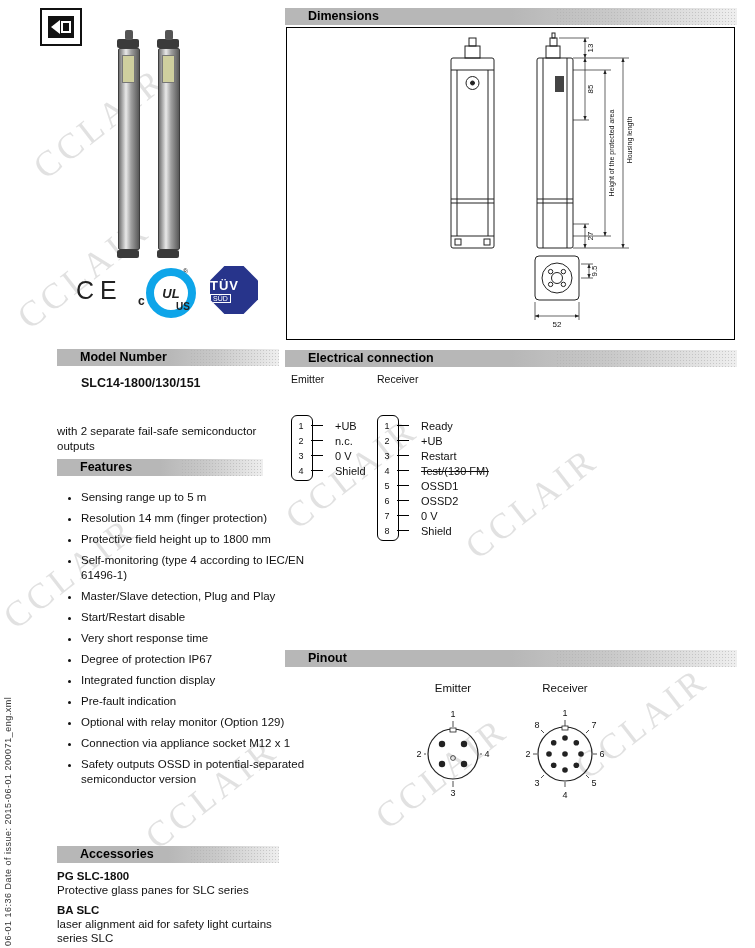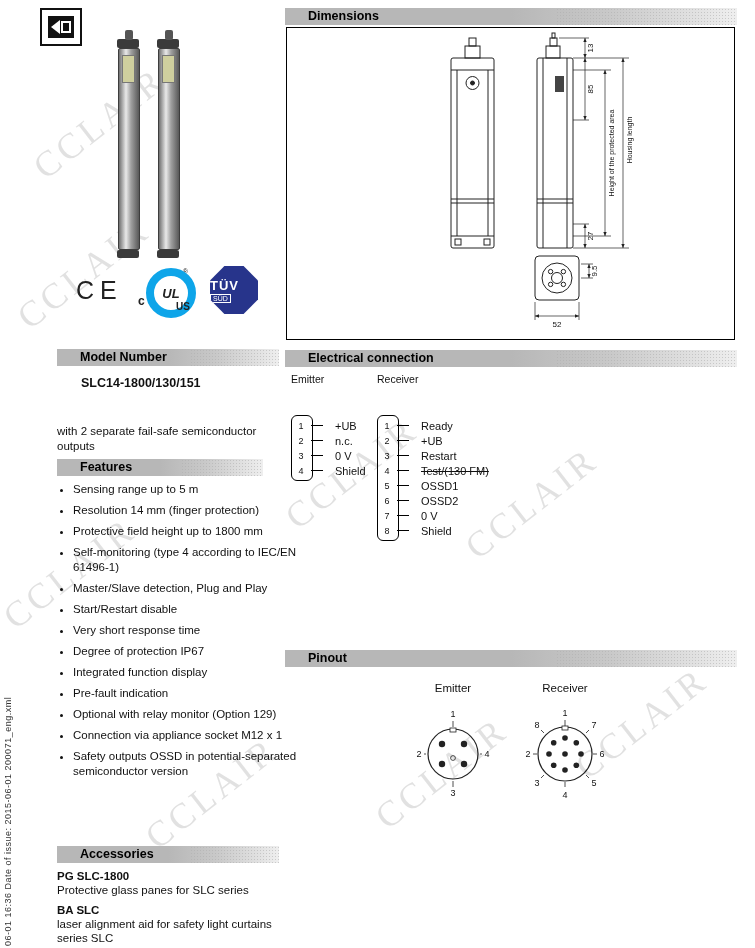--- a/index.html
+++ b/index.html
@@ -57,21 +57,21 @@
   .bar{position:absolute;height:17px;line-height:17px;font-weight:bold;font-size:12.5px;
     padding-left:23px;color:#000;box-sizing:border-box;
     background:linear-gradient(to right,#b7b7b7 50%,#c9c9c9 72%,#e3e3e3 92%,#efefef);}
   .bar::after{content:"";position:absolute;right:0;top:0;bottom:0;width:40%;
     background-image:radial-gradient(#adadad 28%,transparent 32%);background-size:3px 3px;opacity:.55;}
 
   
   .model-number{position:absolute;left:57px;top:376px;width:222px;font-size:12.5px;font-weight:bold;margin-left:24px;}
   .model-desc{position:absolute;left:57px;top:400px;width:200px;font-size:11.5px;line-height:14.5px;margin-top:24px;}
 
-  .features-list{position:absolute;left:57px;top:482px;width:224px;margin:0;padding:0 0 0 16px;}
+  .features-list{position:absolute;left:57px;top:482px;width:224px;margin:8px;padding:0 0 0 16px;}
   .features-list li{font-size:11.5px;line-height:15px;margin-bottom:6px;}
 
   .acc-name{font-size:11.5px;font-weight:bold;line-height:14px;}
   .acc-desc{font-size:11.5px;line-height:14px;}
   .acc-block{position:absolute;left:57px;top:869px;width:224px;}
   .acc-item{margin-bottom:6px;}
 
   
   .conn{position:absolute;}
   .conn-body{position:absolute;left:0;top:-3px;bottom:-3px;width:20px;border:1px solid #000;border-radius:6px;}

